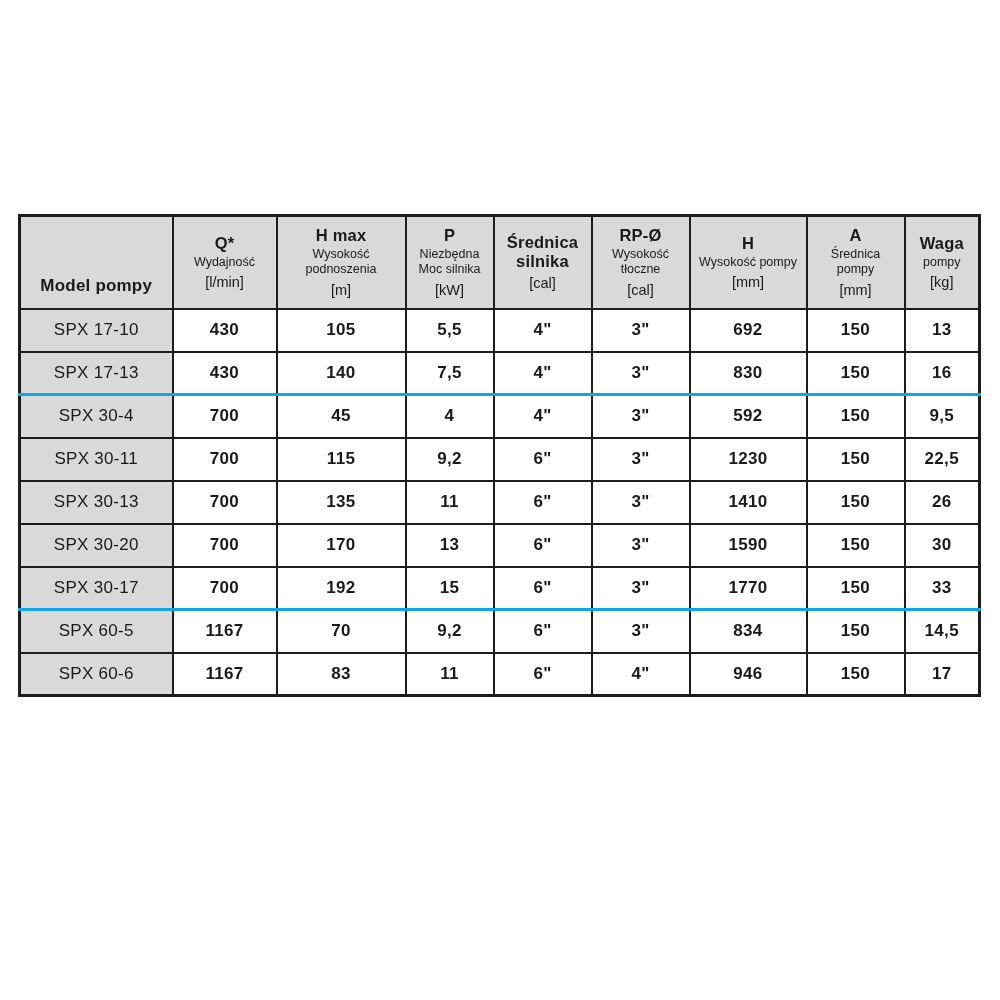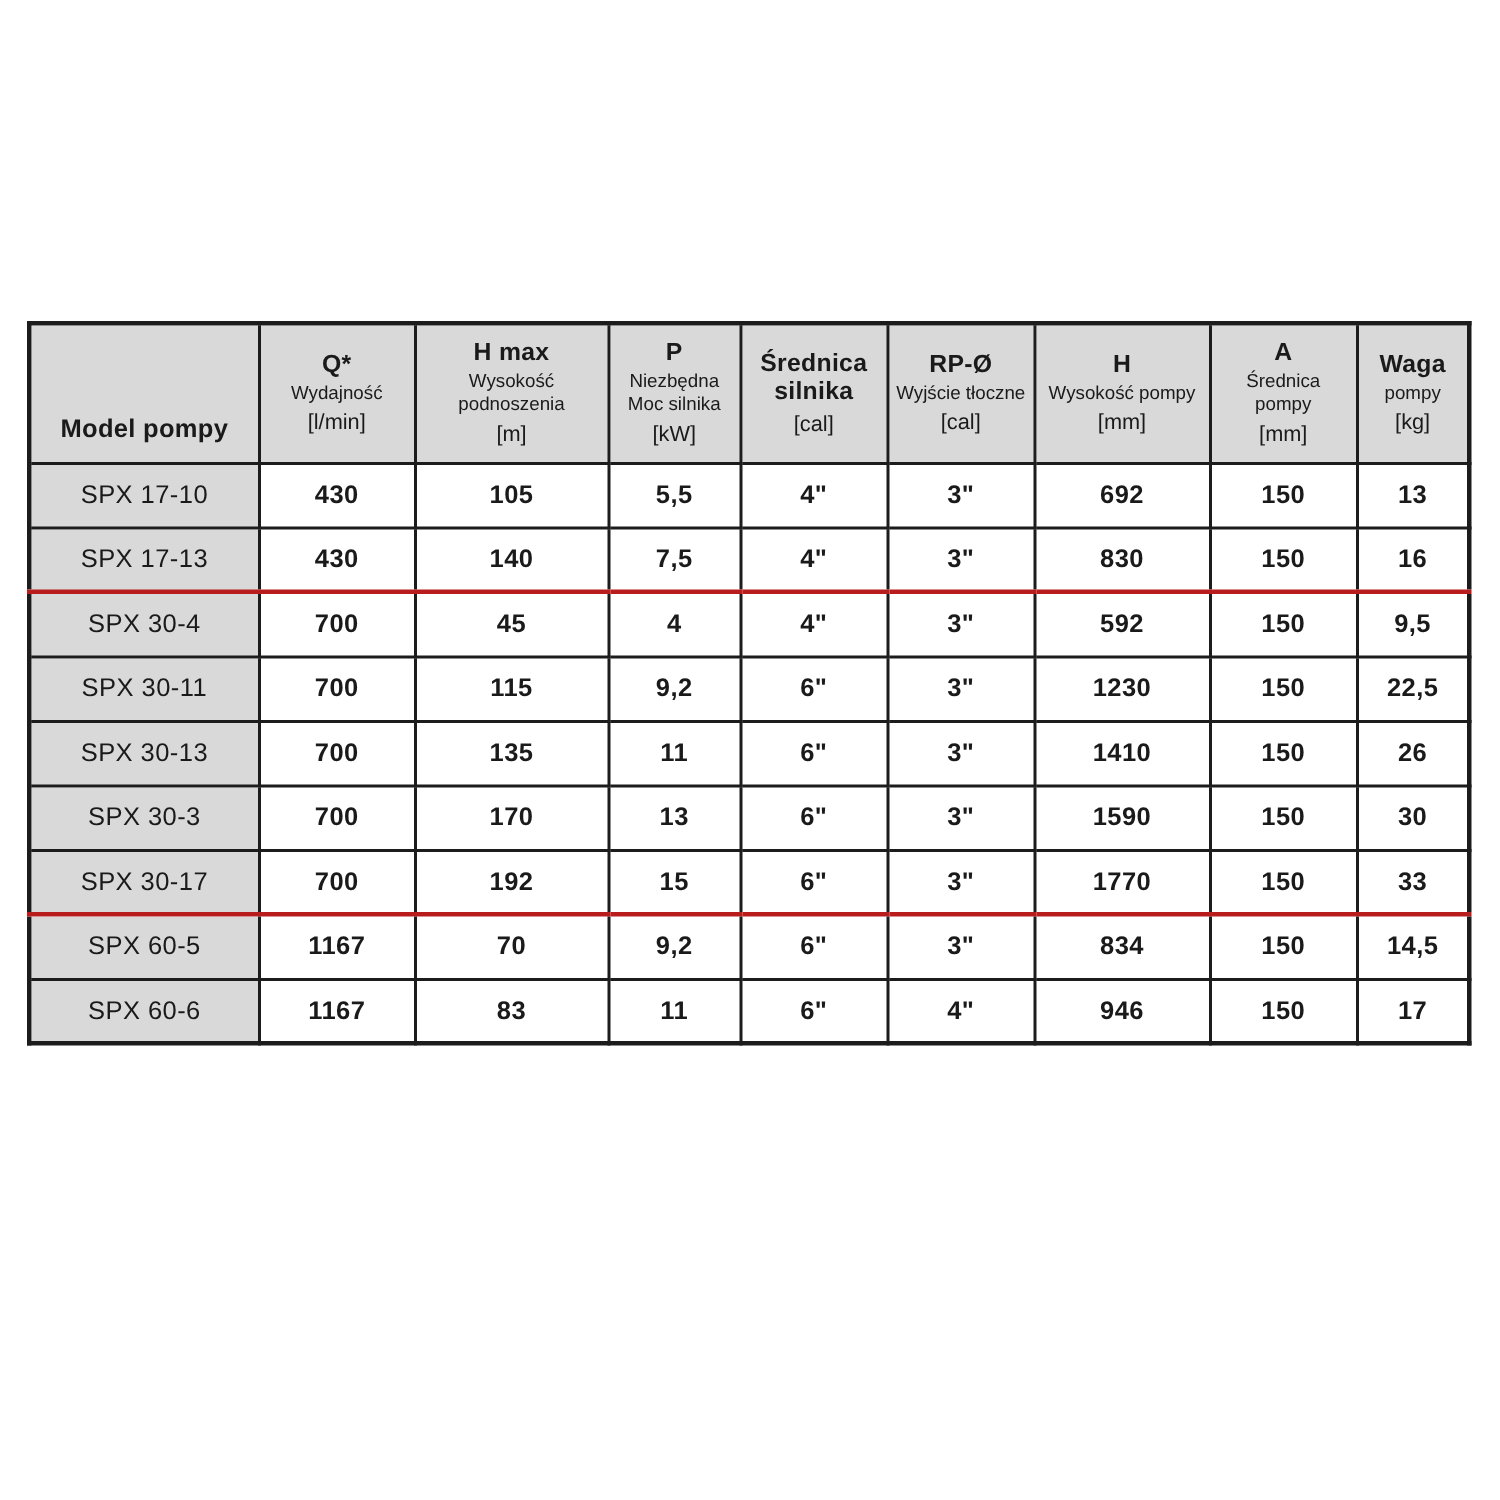--- a/index.html
+++ b/index.html
@@ -51,21 +51,21 @@
     height: 43px;
     background: #ffffff;
     font-size: 17px;
     font-weight: 600;
     letter-spacing: 0.3px;
   }
   tbody td.model {
     background: #d9d9d9;
     font-weight: 400;
   }
-  tr.g-end td { border-bottom: 3px solid #b91c1c; }
+  tr.g-end td { border-bottom: 3px solid #0ea5e9; }
 </style>
 </head>
 <body>
 
 <div class="table-wrap">
   <table class="spec">
     <colgroup>
       <col style="width:153px">
         <col style="width:104px">
         <col style="width:129px">
@@ -107,21 +107,21 @@
         <th>
           <div class="hcell">
             <div class="ht">Średnica silnika</div>
 
             <div class="hu">[cal]</div>
           </div>
         </th>
         <th>
           <div class="hcell">
             <div class="ht">RP-Ø</div>
-            <div class="hs">Wyjście tłoczne</div>
+            <div class="hs">Wysokość tłoczne</div>
             <div class="hu">[cal]</div>
           </div>
         </th>
         <th>
           <div class="hcell">
             <div class="ht">H</div>
             <div class="hs">Wysokość pompy</div>
             <div class="hu">[mm]</div>
           </div>
         </th>
@@ -191,21 +191,21 @@
         <td>700</td>
         <td>135</td>
         <td>11</td>
         <td>6"</td>
         <td>3"</td>
         <td>1410</td>
         <td>150</td>
         <td>26</td>
       </tr>
       <tr>
-        <td class="model">SPX 30-3</td>
+        <td class="model">SPX 30-20</td>
         <td>700</td>
         <td>170</td>
         <td>13</td>
         <td>6"</td>
         <td>3"</td>
         <td>1590</td>
         <td>150</td>
         <td>30</td>
       </tr>
       <tr class="g-end">

